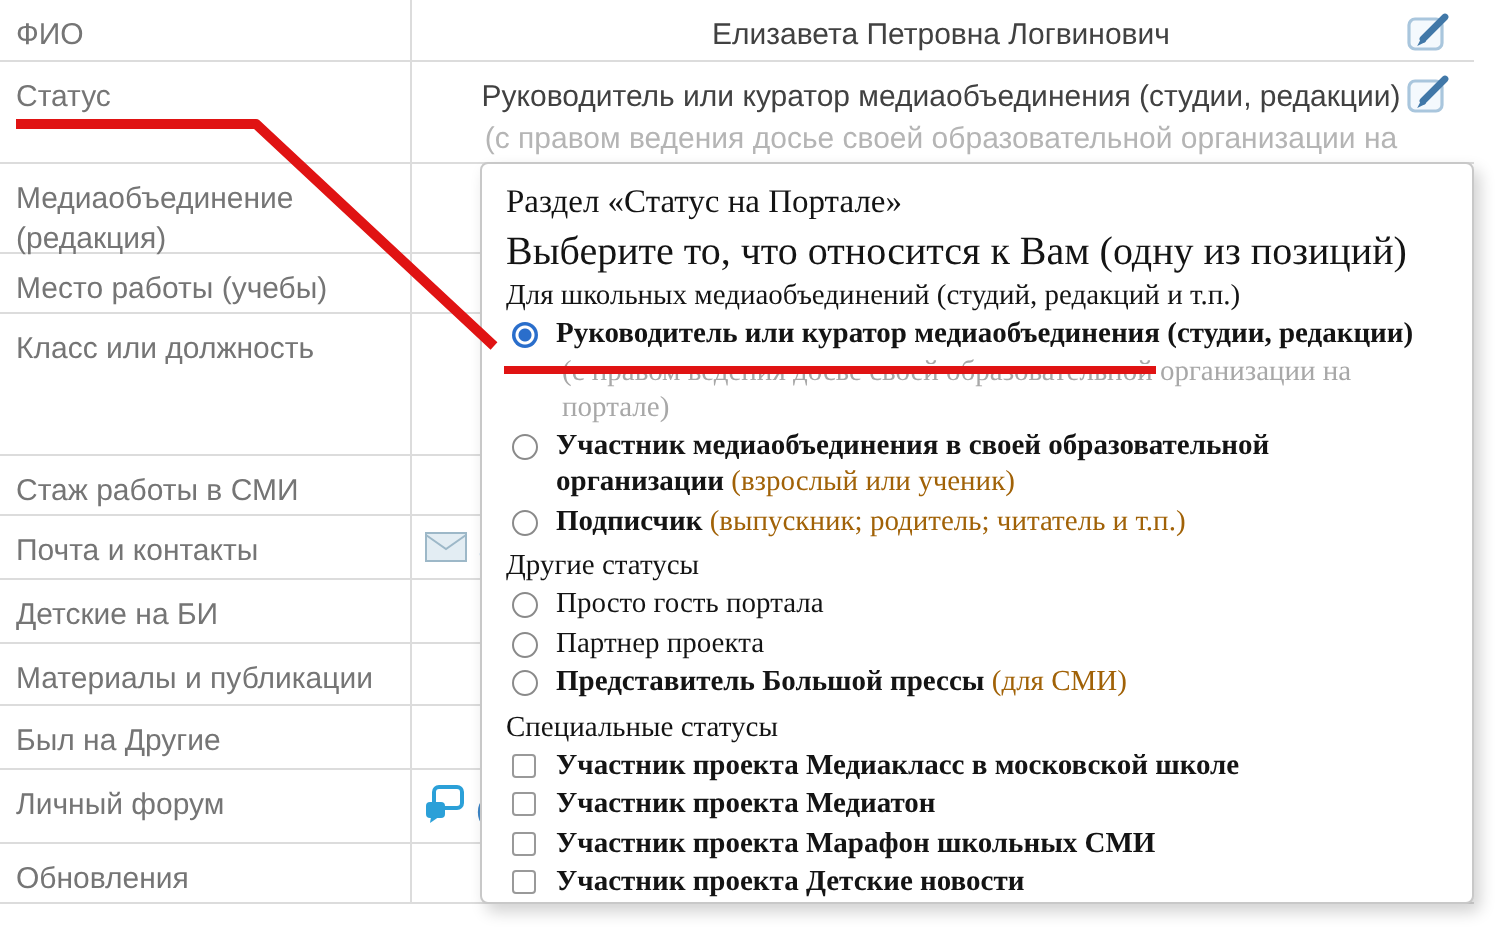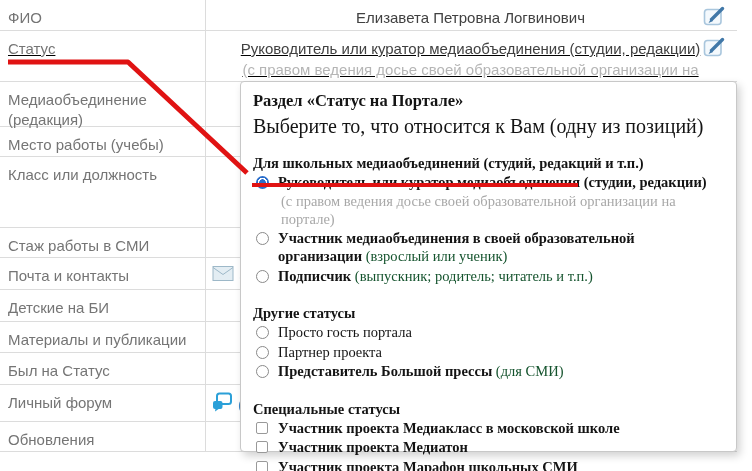--- a/index.html
+++ b/index.html
@@ -16,26 +16,26 @@
   .vline{line-height:22px;}
   .link{color:var(--link,#3d85c6);}
   .edit-btn{position:absolute;right:12px;top:6px;width:22px;height:20px;cursor:pointer;}
   .valrow{display:flex;align-items:center;gap:5px;}
   
   .popup{position:absolute;left:240px;top:81px;width:497px;height:371px;box-sizing:border-box;
          background:#fff;border:1px solid #c8c8c8;border-radius:4px;
          box-shadow:3px 4px 8px rgba(0,0,0,.18);
          padding:8px 14px 10px 12px;z-index:10;
          font-family:"Liberation Serif",serif;color:#141414;}
-  .popup-title{font-size:16.5px;font-weight:bold;line-height:21px;}
+  .popup-title{font-size:16.5px;font-weight:normal;line-height:21px;}
   .popup-subtitle{font-size:20px;line-height:18px;margin-top:6px;}
-  .sec-heading{font-size:14.5px;font-weight:bold;line-height:18px;margin-top:19px;}
+  .sec-heading{font-size:14.5px;font-weight:normal;line-height:18px;margin-top:4px;}
   .opt{display:flex;align-items:flex-start;margin:1px 0 0 3px;font-size:14.5px;line-height:18.5px;}
   .opt .txt b{font-weight:bold;}
-  .note{color:#14532d;}
+  .note{color:#a16207;}
   .note-below{margin-left:28px;font-size:14.5px;line-height:18px;color:#a8a8a8;}
   .radio{width:13px;height:13px;border-radius:50%;border:1px solid #8a8a8a;background:#fff;
          box-sizing:border-box;margin:3px 9px 0 0;flex-shrink:0;}
   .radio.sel{border:none;
      background:radial-gradient(circle,var(--radio,#2a6ecb) 0 3px,#fff 3.5px 4.5px,var(--radio,#2a6ecb) 5px);}
   .checkbox{width:12px;height:12px;border:1px solid #999;border-radius:2px;background:#fff;
             box-sizing:border-box;margin:3px 10px 0 0;flex-shrink:0;}
   
   .annot{position:absolute;left:0;top:0;z-index:40;pointer-events:none;}
 </style>
@@ -46,21 +46,21 @@
 
   <div class="table" id="rows">
       <div class="row" style="height: 31px;">
         <div class="cell-label">ФИО</div>
         <div class="cell-value"><span>Елизавета Петровна Логвинович</span><div class="edit-btn"><span style="display: inline-block;"><svg width="22" height="20" viewBox="0 0 22 20">
                 <rect x="1.5" y="3.5" width="16.5" height="15" rx="3" fill="#f4f9fd" stroke="#a9c6dd" stroke-width="1.6"></rect>
                 <line x1="19.5" y1="2.5" x2="8.5" y2="13.5" stroke="#4178a8" stroke-width="3.4" stroke-linecap="round"></line>
                 <path d="M7.8 12.8 L5.6 17 L10 14.9 Z" fill="#4178a8"></path>
               </svg></span></div></div>
       </div>
-      <div class="row" style="height: 51px; text-decoration: underline;">
+      <div class="row" style="height: 51px;">
         <div class="cell-label">Статус</div>
         <div class="cell-value"><span>Руководитель или куратор медиаобъединения (студии, редакции)</span><div class="sub">(с правом ведения досье своей образовательной организации на портале)</div><div class="edit-btn"><span style="display: inline-block;"><svg width="22" height="20" viewBox="0 0 22 20">
                 <rect x="1.5" y="3.5" width="16.5" height="15" rx="3" fill="#f4f9fd" stroke="#a9c6dd" stroke-width="1.6"></rect>
                 <line x1="19.5" y1="2.5" x2="8.5" y2="13.5" stroke="#4178a8" stroke-width="3.4" stroke-linecap="round"></line>
                 <path d="M7.8 12.8 L5.6 17 L10 14.9 Z" fill="#4178a8"></path>
               </svg></span></div></div>
       </div>
       <div class="row" style="height: 45px;">
         <div class="cell-label">Медиаобъединение (редакция)</div>
         <div class="cell-value"><span class="link">#425</span></div>
@@ -95,21 +95,21 @@
       </div>
       <div class="row" style="height: 32px;">
         <div class="cell-label">Детские на БИ</div>
         <div class="cell-value"><span>+7 90</span></div>
       </div>
       <div class="row" style="height: 31px;">
         <div class="cell-label">Материалы и публикации</div>
         <div class="cell-value"><span>Не у</span></div>
       </div>
       <div class="row" style="height: 32px;">
-        <div class="cell-label">Был на Статус</div>
+        <div class="cell-label">Был на Другие</div>
         <div class="cell-value"><span>Сего</span></div>
       </div>
       <div class="row" style="height: 37px;">
         <div class="cell-label">Личный форум</div>
         <div class="cell-value">
           <div class="valrow">
             <span style="display: inline-block;"><svg width="21" height="20" viewBox="0 0 21 20">
                 <rect x="5" y="1.5" width="14" height="10.5" rx="2.5" fill="#fff" stroke="#2ba0d8" stroke-width="2"></rect>
                 <path d="M8 11.5 L7 15 L11 11.5 Z" fill="#2ba0d8"></path>
                 <rect x="1" y="9" width="9.5" height="8" rx="2" fill="#2ba0d8"></rect>

